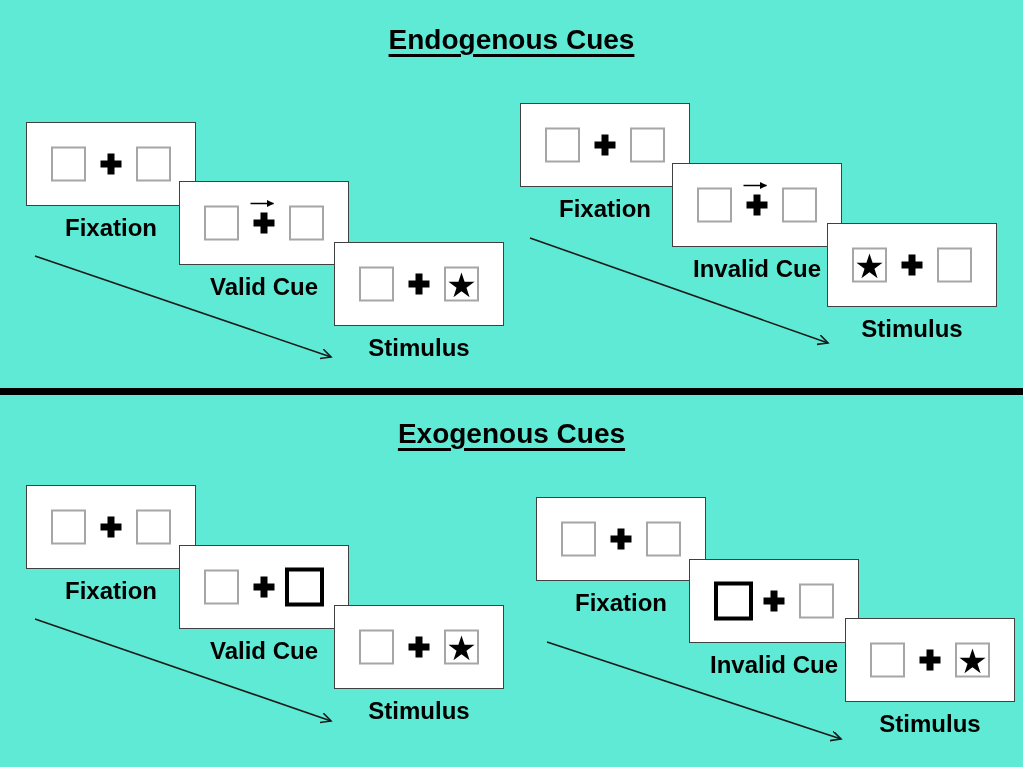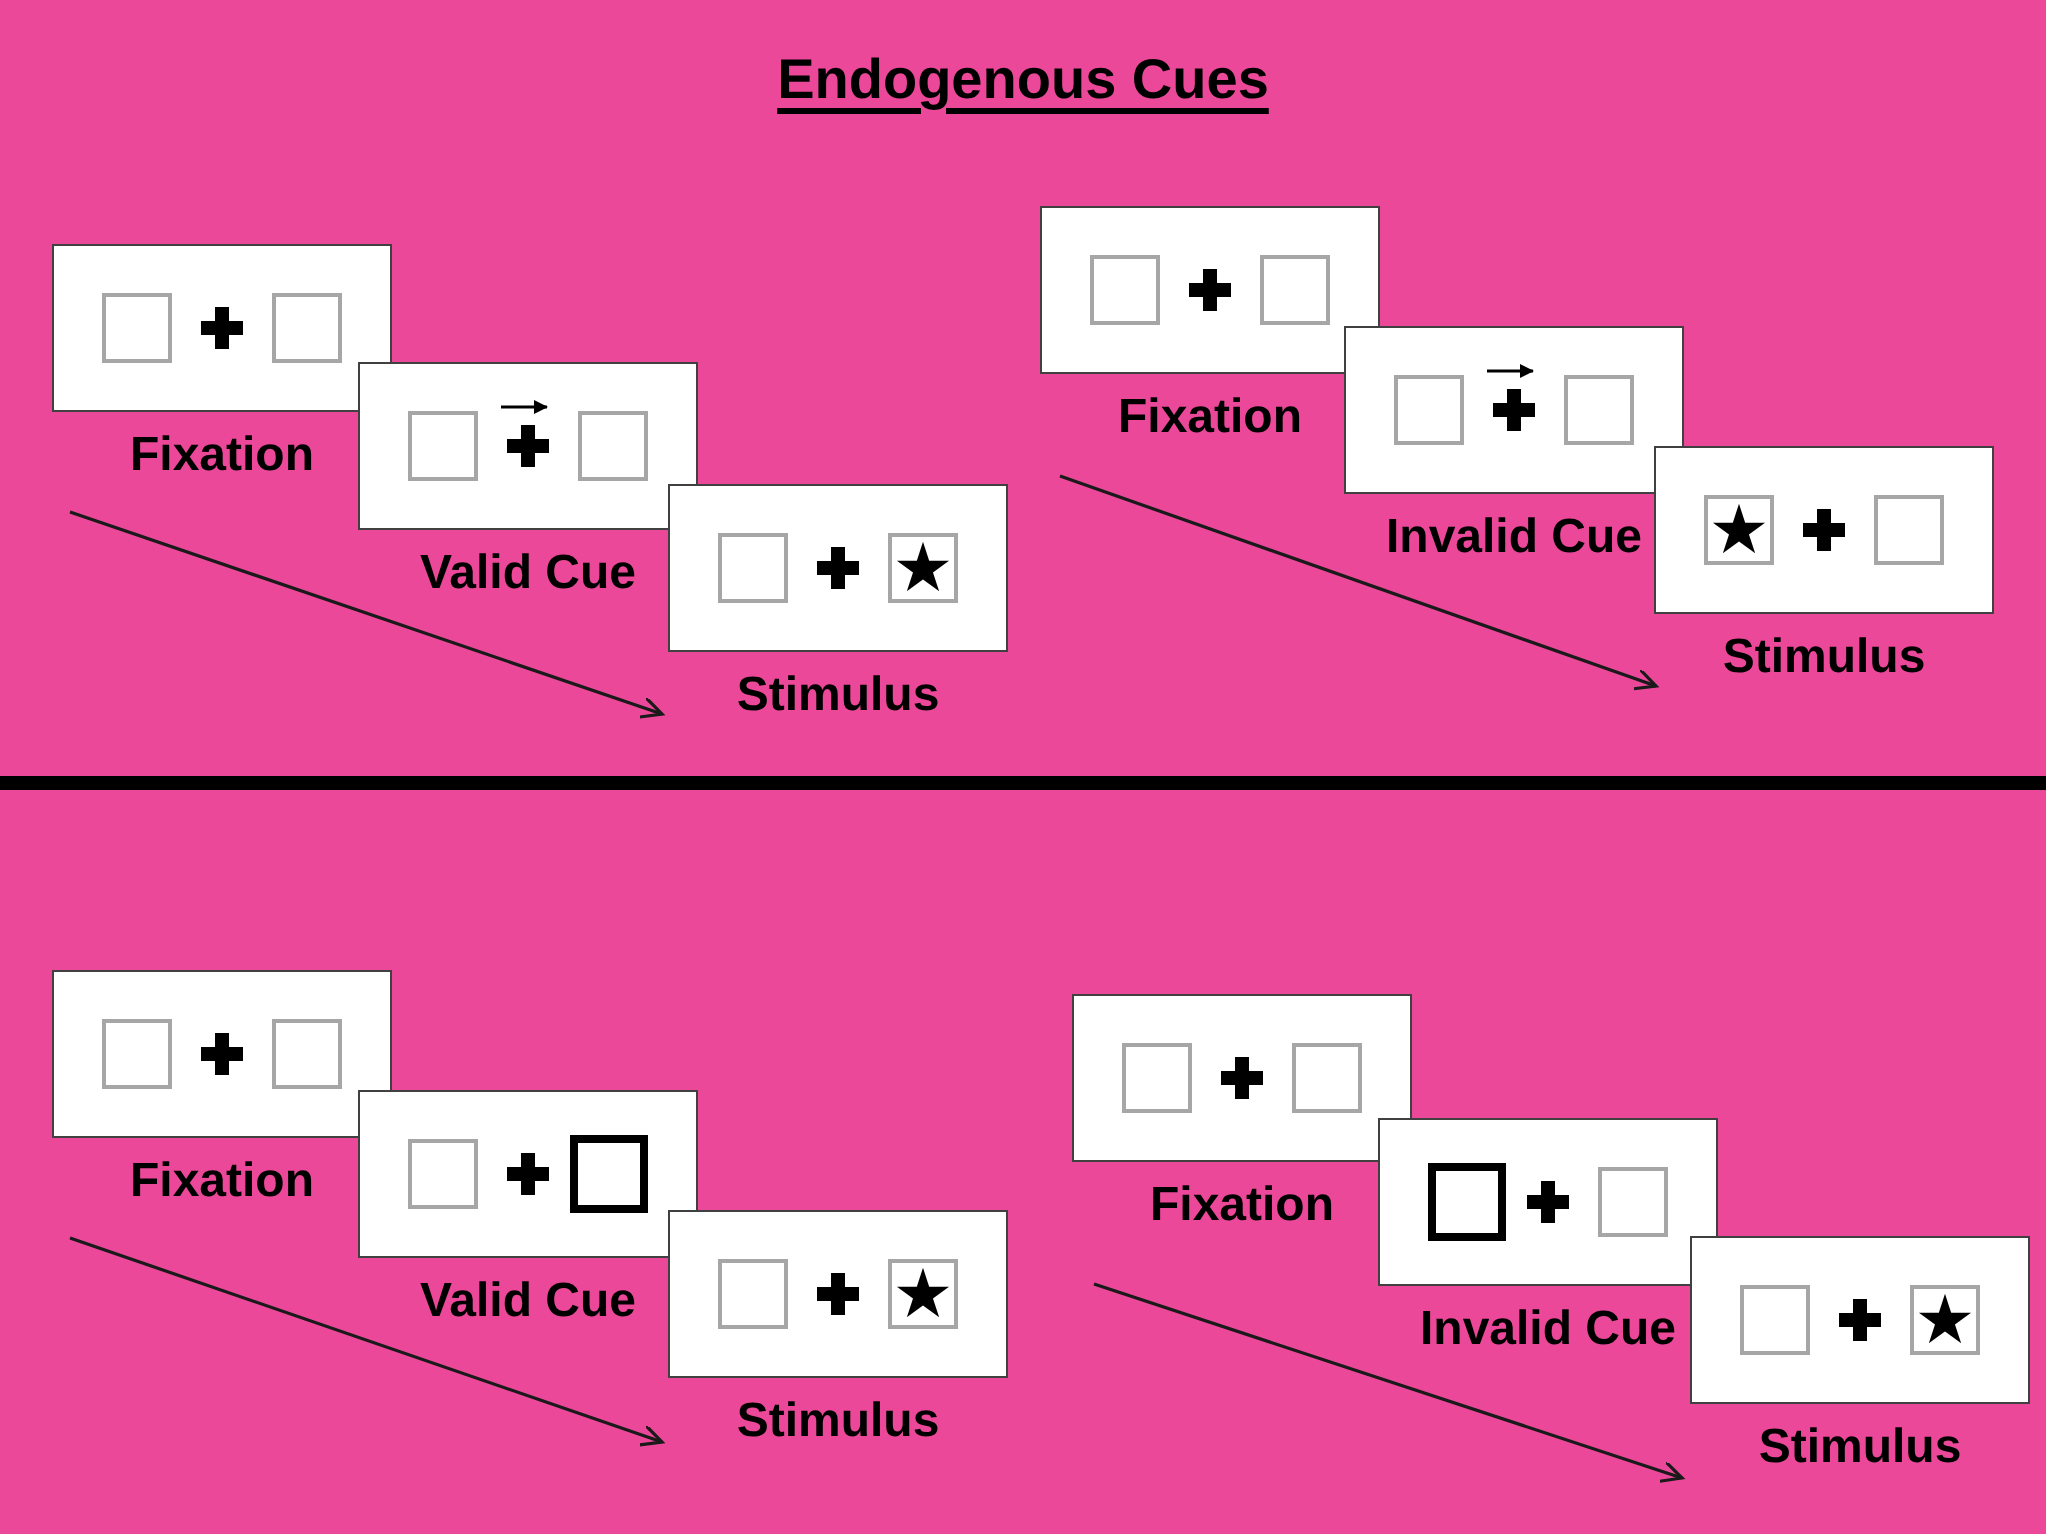--- a/index.html
+++ b/index.html
@@ -1,17 +1,17 @@
 <!DOCTYPE html>
 <html><head>
 <meta charset="utf-8">
 <style>
   html,body{margin:0;padding:0;background:#fff;}
   .canvas{
-    position:relative;width:1023px;height:767px;background:#ec4899;
+    position:relative;width:1023px;height:767px;background:#5eead4;
     font-family:"Liberation Sans","DejaVu Sans",sans-serif;color:#000;
     overflow:hidden;
   }
   .section-title{
     position:absolute;left:0;width:100%;text-align:center;
     font-size:28px;font-weight:bold;
     text-decoration:underline;text-decoration-thickness:3px;text-underline-offset:5px;
   }
   .title-endo{top:24px;}
   .title-exo{top:418px;}
@@ -71,20 +71,21 @@
       <marker id="ah-big" markerWidth="14" markerHeight="12" refX="10" refY="5" orient="auto" markerUnits="userSpaceOnUse">
         <path d="M0,0 L10,5 L0,10" fill="none" stroke="#1a1a1a" stroke-width="1.6"></path>
       </marker>
       <marker id="ah-small" markerWidth="9" markerHeight="8" refX="6.5" refY="3.5" orient="auto" markerUnits="userSpaceOnUse">
         <path d="M0,0 L7,3.5 L0,7 Z" fill="#000"></path>
       </marker>
     </defs>
   </svg>
 
   <div class="section-title title-endo">Endogenous Cues</div>
+  <div class="section-title title-exo">Exogenous Cues</div>
   <div class="divider"></div>
 
   <div class="frame ev1">
     <div class="panel">
       <div class="box box-left">
           <span class="glyph"></span>
         </div>
       <div class="center">
 
         <div class="plus"></div>

